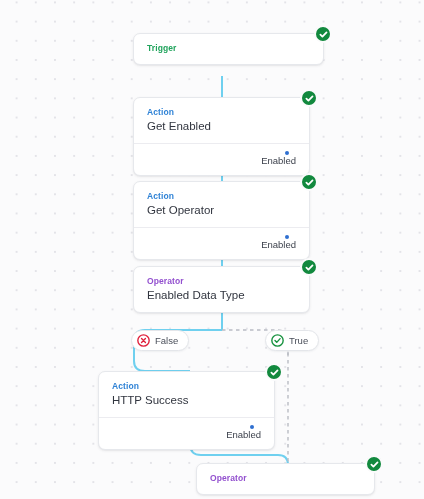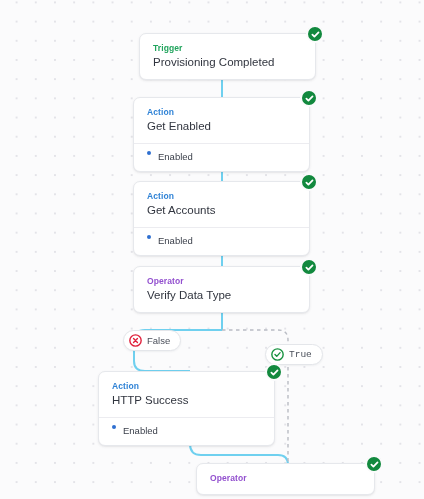--- a/index.html
+++ b/index.html
@@ -69,22 +69,23 @@
   }
 
   .node-divider {
     height: 1px;
     background: #ececf0;
     margin: 0;
   }
 
   .node-status {
     display: flex;
-    align-items: flex-start;
+    align-items: flex-end;
     padding: 7px 13px 8px 13px;
+    flex-direction: column;
   }
 
   .status-dot {
     width: 4px;
     height: 4px;
     border-radius: 50%;
     background: #2f6fd0;
     margin-right: 7px;
     flex: none;
   }
@@ -157,24 +158,23 @@
 
   <path d="M134,353 L134,361 Q134,371 145,371 L190,371" fill="none" stroke="#6fd0ef" stroke-width="2"></path>
 
   <path d="M190,436 L190,444 Q190,455 201,455 L278,455 Q288,455 288,465 L288,470" fill="none" stroke="#6fd0ef" stroke-width="2"></path>
 
   <path d="M222,330 L278,330 Q288,330 288,340 L288,355" fill="none" stroke="#b9bcc4" stroke-width="1.4" stroke-dasharray="3.5,3.5"></path>
 
   <line x1="288" y1="353" x2="288" y2="470" stroke="#b9bcc4" stroke-width="1.4" stroke-dasharray="3.5,3.5"></line>
 </svg>
 
-<div class="node" style="left:139px; top:33px; width:177px;">
+<div class="node" style="left:133px; top:33px; width:191px;">
   <div class="node-body">
     <div class="node-kind kind-trigger">Trigger</div>
-    <div class="node-title">Provisioning Completed</div>
   </div>
   <div class="check-badge">
     <svg width="11" height="11" viewBox="0 0 12 12" aria-hidden="true">
       <path d="M2.6,6.2 L4.8,8.4 L9.3,3.6" fill="none" stroke="#ffffff" stroke-width="1.9" stroke-linecap="round" stroke-linejoin="round"></path>
     </svg>
   </div>
 </div>
 
 <div class="node" style="left:133px; top:97px; width:177px;">
   <div class="node-body">
@@ -189,55 +189,55 @@
   <div class="check-badge">
     <svg width="11" height="11" viewBox="0 0 12 12" aria-hidden="true">
       <path d="M2.6,6.2 L4.8,8.4 L9.3,3.6" fill="none" stroke="#ffffff" stroke-width="1.9" stroke-linecap="round" stroke-linejoin="round"></path>
     </svg>
   </div>
 </div>
 
 <div class="node" style="left:133px; top:181px; width:177px;">
   <div class="node-body">
     <div class="node-kind kind-action">Action</div>
-    <div class="node-title">Get Accounts</div>
+    <div class="node-title">Get Operator</div>
   </div>
   <div class="node-divider"></div>
   <div class="node-status">
     <span class="status-dot"></span>
     <span class="status-text">Enabled</span>
   </div>
   <div class="check-badge">
     <svg width="11" height="11" viewBox="0 0 12 12" aria-hidden="true">
       <path d="M2.6,6.2 L4.8,8.4 L9.3,3.6" fill="none" stroke="#ffffff" stroke-width="1.9" stroke-linecap="round" stroke-linejoin="round"></path>
     </svg>
   </div>
 </div>
 
 <div class="node" style="left:133px; top:266px; width:177px;">
   <div class="node-body">
     <div class="node-kind kind-operator">Operator</div>
-    <div class="node-title">Verify Data Type</div>
-  </div>
-  <div class="check-badge">
-    <svg width="11" height="11" viewBox="0 0 12 12" aria-hidden="true">
-      <path d="M2.6,6.2 L4.8,8.4 L9.3,3.6" fill="none" stroke="#ffffff" stroke-width="1.9" stroke-linecap="round" stroke-linejoin="round"></path>
-    </svg>
-  </div>
-</div>
-
-<div class="branch-pill" style="left:123px; top:330px;">
+    <div class="node-title">Enabled Data Type</div>
+  </div>
+  <div class="check-badge">
+    <svg width="11" height="11" viewBox="0 0 12 12" aria-hidden="true">
+      <path d="M2.6,6.2 L4.8,8.4 L9.3,3.6" fill="none" stroke="#ffffff" stroke-width="1.9" stroke-linecap="round" stroke-linejoin="round"></path>
+    </svg>
+  </div>
+</div>
+
+<div class="branch-pill" style="left:131px; top:330px;">
   <svg class="branch-icon" viewBox="0 0 14 14" aria-hidden="true">
     <circle cx="7" cy="7" r="6.1" fill="none" stroke="#e0213c" stroke-width="1.5"></circle>
     <path d="M4.9,4.9 L9.1,9.1 M9.1,4.9 L4.9,9.1" stroke="#e0213c" stroke-width="1.5" stroke-linecap="round"></path>
   </svg>
   <span class="branch-label">False</span>
 </div>
 
-<div class="branch-pill" style="left:265px; top:344px;font-family:Liberation Mono, monospace;">
+<div class="branch-pill" style="left:265px; top:330px;">
   <svg class="branch-icon" viewBox="0 0 14 14" aria-hidden="true">
     <circle cx="7" cy="7" r="6.1" fill="none" stroke="#17923f" stroke-width="1.5"></circle>
     <path d="M4.3,7.1 L6.2,9.0 L9.8,5.0" fill="none" stroke="#17923f" stroke-width="1.5" stroke-linecap="round" stroke-linejoin="round"></path>
   </svg>
   <span class="branch-label">True</span>
 </div>
 
 <div class="node" style="left:98px; top:371px; width:177px;">
   <div class="node-body">
     <div class="node-kind kind-action">Action</div>

